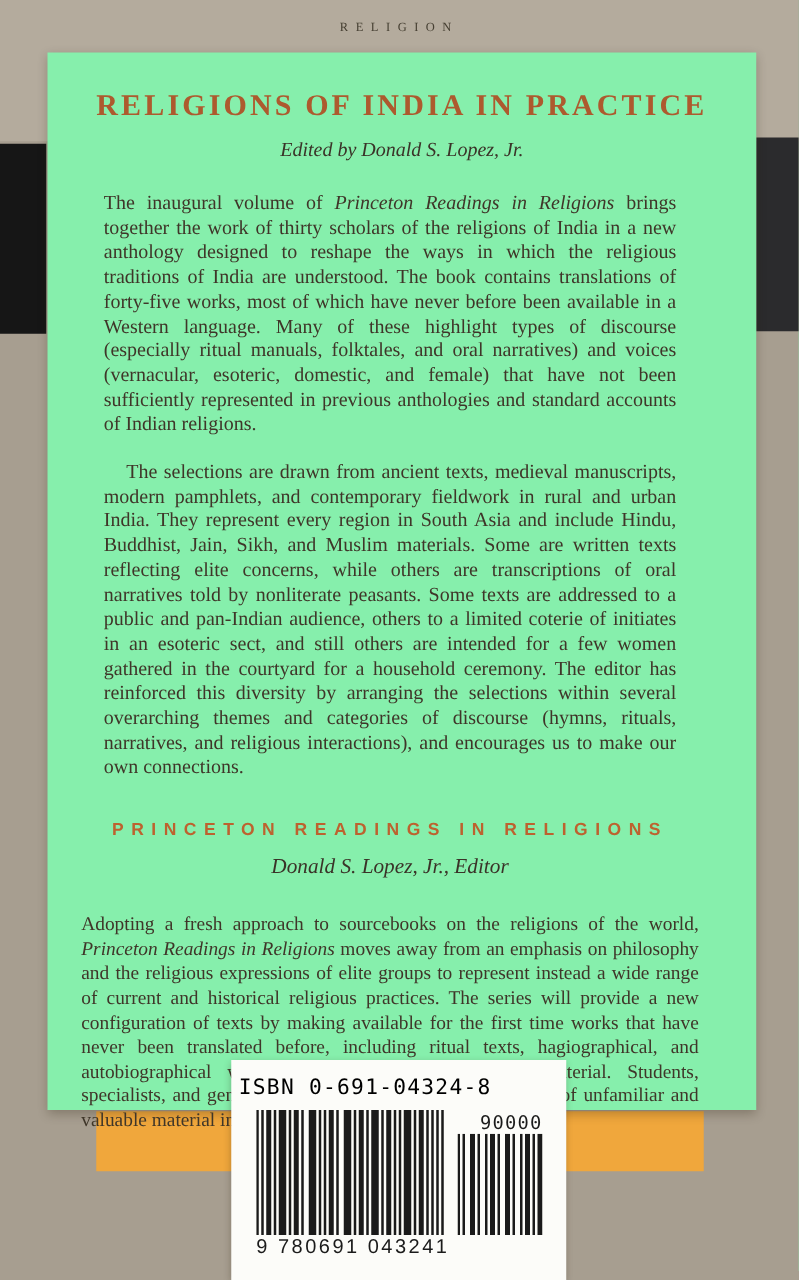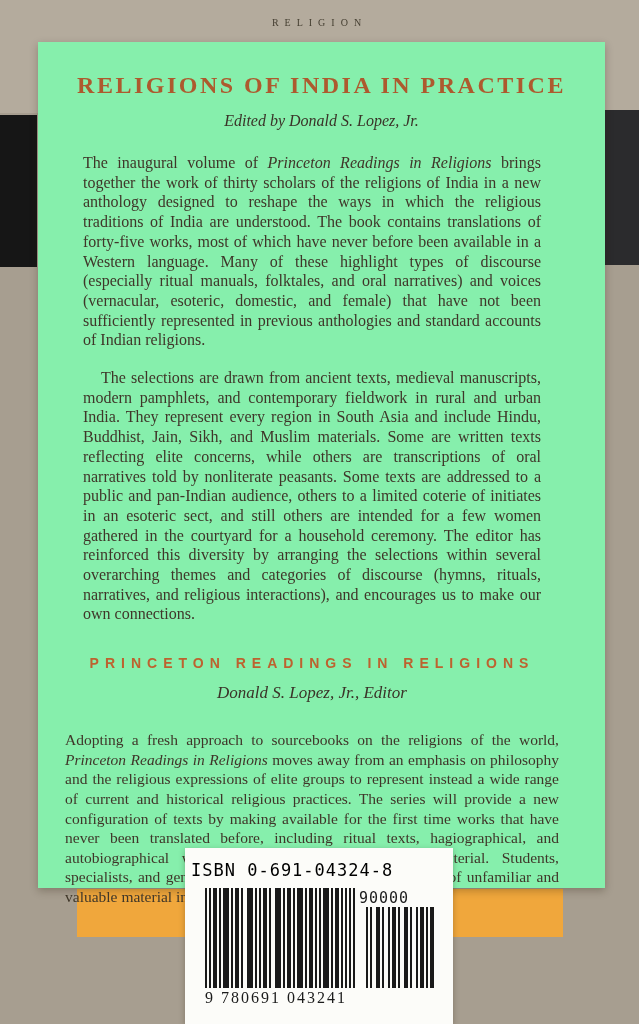--- a/index.html
+++ b/index.html
@@ -52,27 +52,27 @@
     background:#fcfcf9;box-shadow:0 2px 6px rgba(40,30,10,.3);
   }
   .isbn-text{
     position:absolute;left:6px;top:12px;
     font-family:"DejaVu Sans Mono", monospace;
     font-size:17px;letter-spacing:1px;color:#000000;white-space:nowrap;
   }
   .ean-svg{position:absolute;left:20px;top:40px;}
   .supp-svg{position:absolute;left:181px;top:59px;}
   .price-code{
-    position:absolute;left:165px;top:41px;width:68px;text-align:center;
+    position:absolute;left:190px;top:41px;width:68px;text-align:center;
     font-family:"DejaVu Sans Mono", monospace;font-size:15px;color:#1b1b1b;
     letter-spacing:1px;
   }
   .ean-number{
     position:absolute;left:20px;top:141px;
-    font-family:Liberation Serif, serif;font-size:16px;
+    font-family:Liberation Sans, sans-serif;font-size:16px;
     letter-spacing:2px;color:#1b1b1b;white-space:nowrap;
   }
 </style>
 </head>
 <body>
 
 <div class="top-band" style="background: rgb(180, 171, 157);"></div>
 
 <div class="category">RELIGION</div>
 

